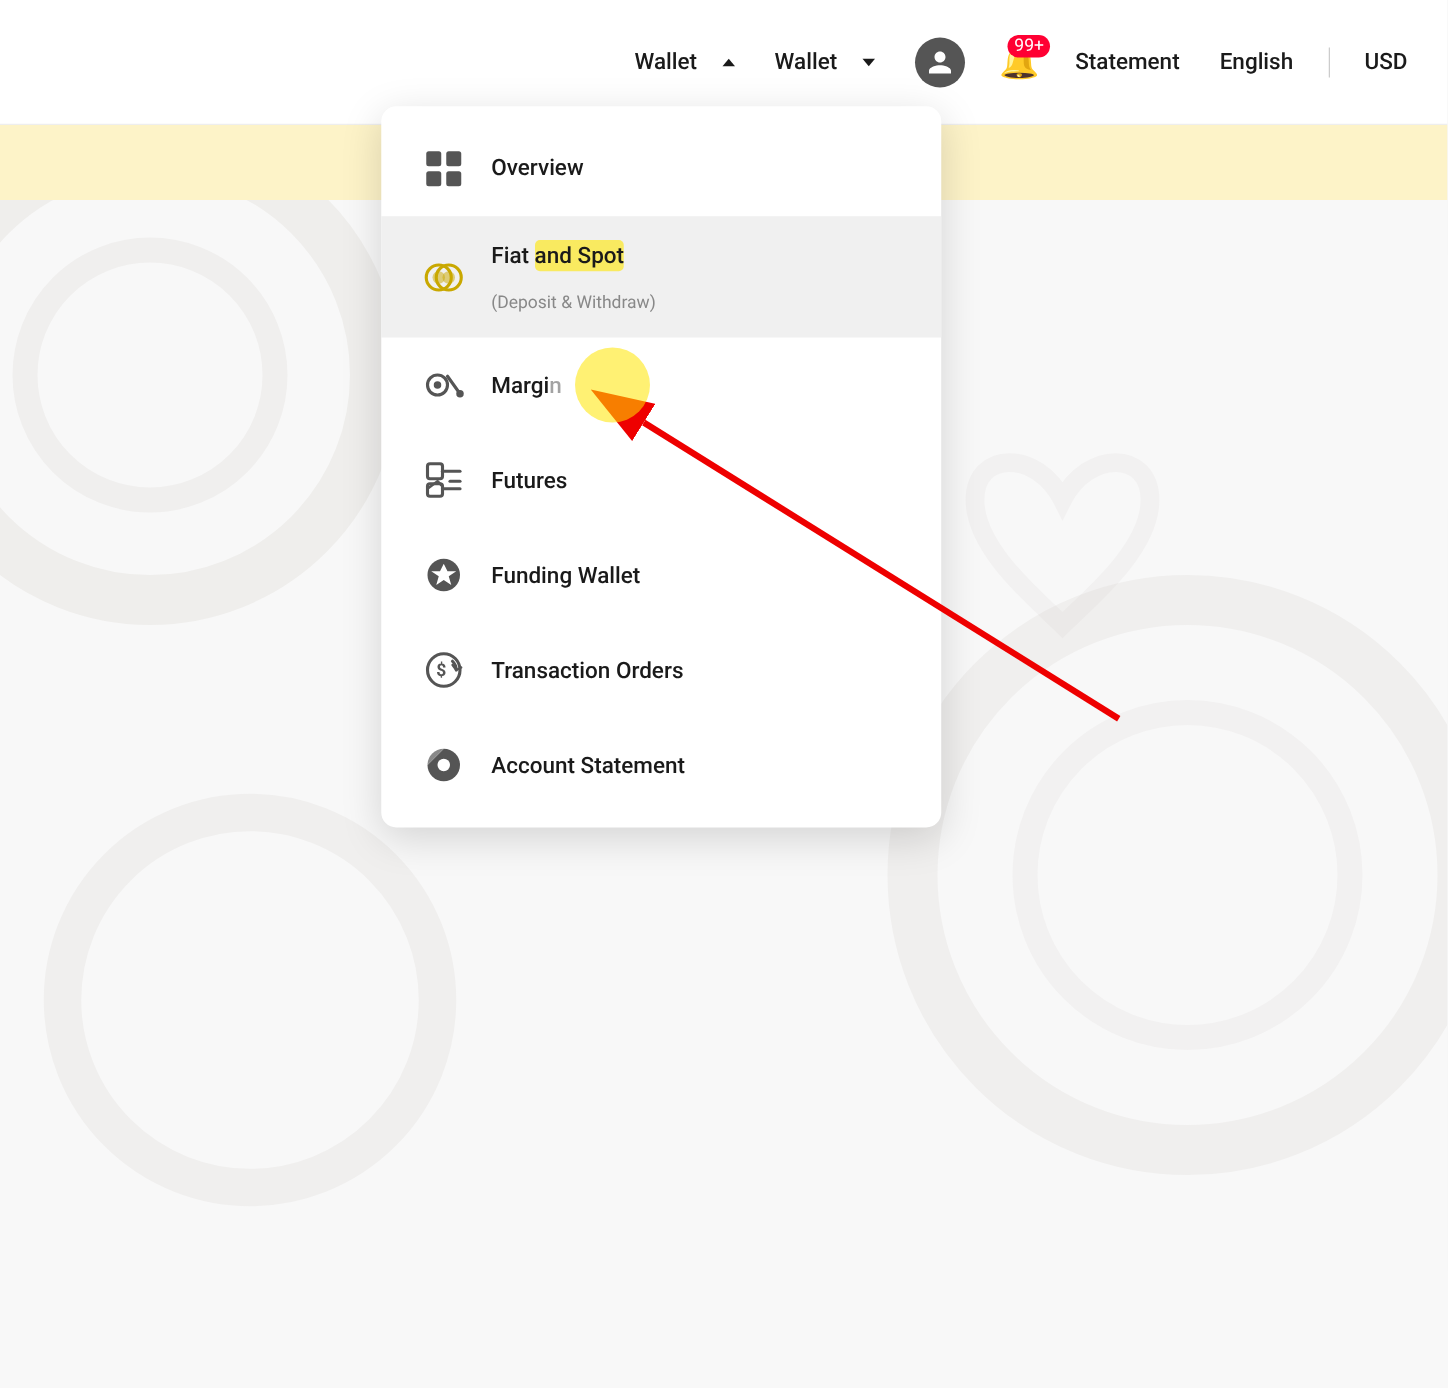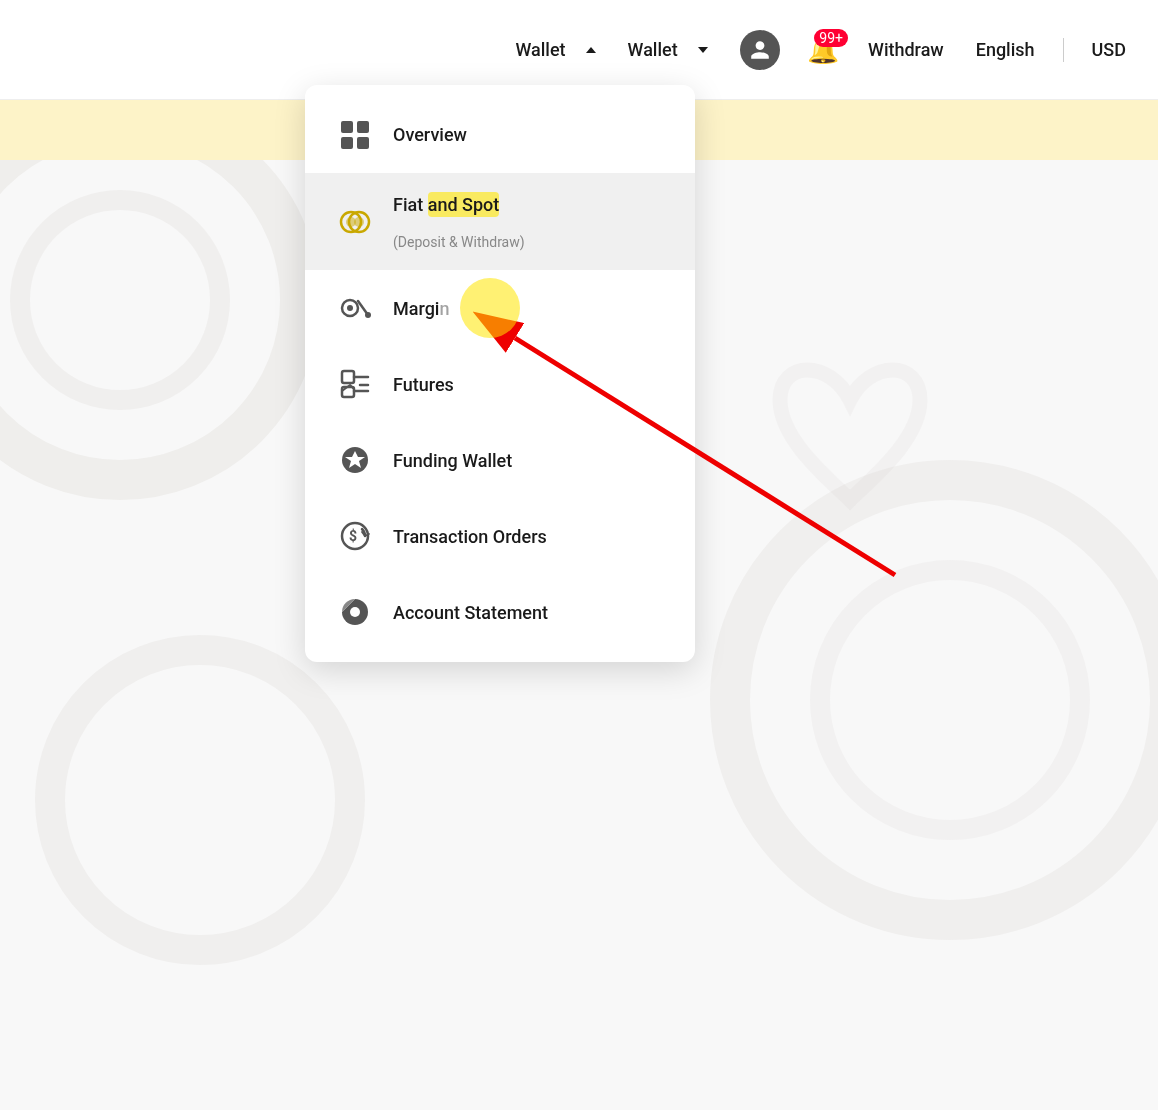--- a/index.html
+++ b/index.html
@@ -119,21 +119,21 @@
       height: 24px;
       background: #ccc;
       margin: 0 8px;
     }
 
     
     .dropdown-menu {
       position: absolute;
       top: 85px;
       left: 305px;
-      width: 390px;
+      width: 448px;
       background: white;
       border-radius: 12px;
       box-shadow: 0 8px 32px rgba(0,0,0,0.15);
       z-index: 100;
       padding: 12px 0;
     }
 
     .menu-item {
       display: flex;
       align-items: center;
@@ -232,21 +232,21 @@
         <svg width="22" height="22" viewBox="0 0 24 24" fill="white">
           <path d="M12 12c2.7 0 4.8-2.1 4.8-4.8S14.7 2.4 12 2.4 7.2 4.5 7.2 7.2 9.3 12 12 12zm0 2.4c-3.2 0-9.6 1.6-9.6 4.8v2.4h19.2v-2.4c0-3.2-6.4-4.8-9.6-4.8z"></path>
         </svg>
       </div>
     </div>
     <div class="bell-wrapper">
       <span class="bell-icon">🔔</span>
       <span class="badge">99+</span>
     </div>
     <div class="nav-item">
-      <span>Withdraw</span>
+      <span>Statement</span>
     </div>
     <div class="nav-item">
       <span>English</span>
     </div>
     <div class="nav-divider"></div>
     <div class="nav-item">
       <span>USD</span>
     </div>
   </div>
 </nav>

